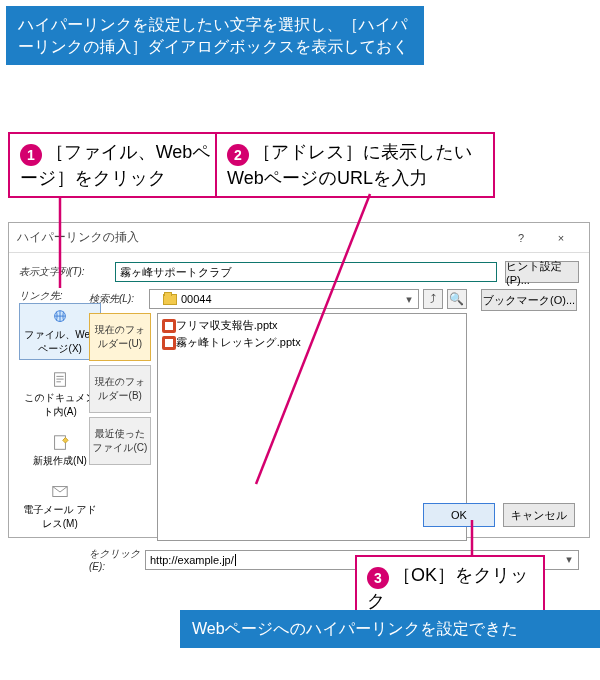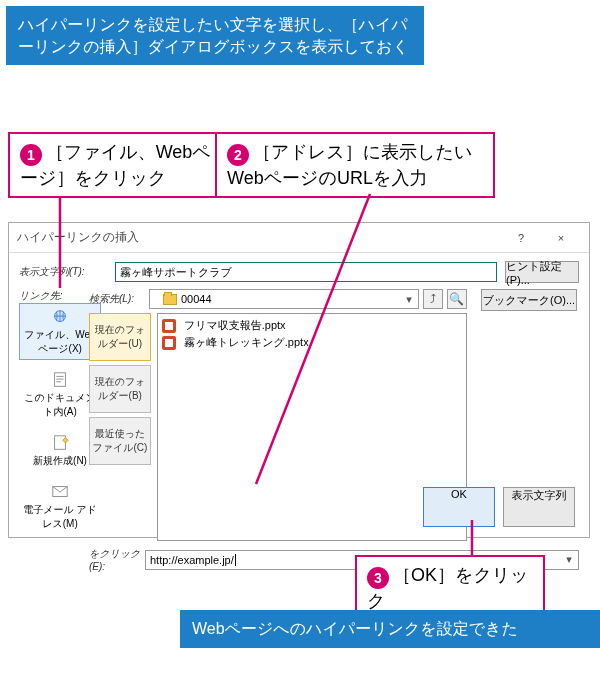--- a/index.html
+++ b/index.html
@@ -152,21 +152,21 @@
     display:flex;align-items:center;justify-content:center;
     background: #f0f0f0; color:#444; font-size:12px;
   }
   .filelist {
     flex: 1;
     border: 1px solid #999;
     background: #fff;
     padding: 4px;
     min-height: 128px;
   }
-  .file-item { display: flex; align-items: center; gap: 8px; font-size: 11px; margin-bottom: 2px; }
+  .file-item { display: flex; align-items: center; gap: 0; font-size: 11px; margin-bottom: 2px; }
   .ppt-icon { width: 14px; height: 14px; background: #d24726; border-radius: 2px; position: relative; }
   .ppt-icon::after { content:""; position:absolute; inset:3px; background:#fff; }
   .right-col { width: 98px; margin-left: 8px; display:flex; flex-direction:column; gap:6px; }
   .address-row { display:flex; align-items:center; margin-top:6px; }
   .address-row .lbl { width: 56px; margin-left: 70px; }
   .address-row .addr-input {
     flex:1; height:20px;
     border:1px solid #999;
     padding:0 4px; font-size:11px;
     display:flex; align-items:center; position:relative;
@@ -174,24 +174,24 @@
   .addr-input .drop {
     position: absolute; right: 2px; top: 2px; width: 14px; height: 14px;
     display:flex;align-items:center;justify-content:center;color:#555;
   }
   .caret { display:inline-block; border-left:1px solid #000; height:12px; margin-left:1px; animation: none; }
   .dlg-buttons {
     position:absolute; right:14px; bottom:10px;
     display:flex; gap:8px;
   }
   .btn {
-    width:72px; height:40px;
+    width:72px; height:24px;
     border:1px solid #999;
     background:#e9e9e9;
-    display:flex; justify-content:center;
+    display:flex; align-items:center; justify-content:center;
     font-size:11px;
   }
   .btn.primary { border-color:#3b7dd8; background:#e0ecf8; }
   
   svg.overlay {
     position: absolute; left:0; top:0; width:600px; height:680px;
     pointer-events: none;
   }
   .lead {
     stroke: #d4006e; stroke-width: 2.5; fill: none;
@@ -328,21 +328,21 @@
         <span class="drop">▾</span>
       </div>
     </div>
 
   </div>
   <div class="dlg-buttons">
     <div class="btn primary">
         <span>OK</span>
       </div>
     <div class="btn">
-        <span>表示文字列</span>
+        <span>キャンセル</span>
       </div>
   </div>
 </div>
 
 <div class="callout" style="left:355px; top:555px; width:190px;">
   <span class="num-badge">3</span><span>［OK］をクリック</span>
 </div>
 
 <div class="callout-blue" style="left:180px; top:610px; width:444px;">
   <span>Webページへのハイパーリンクを設定できた</span>

